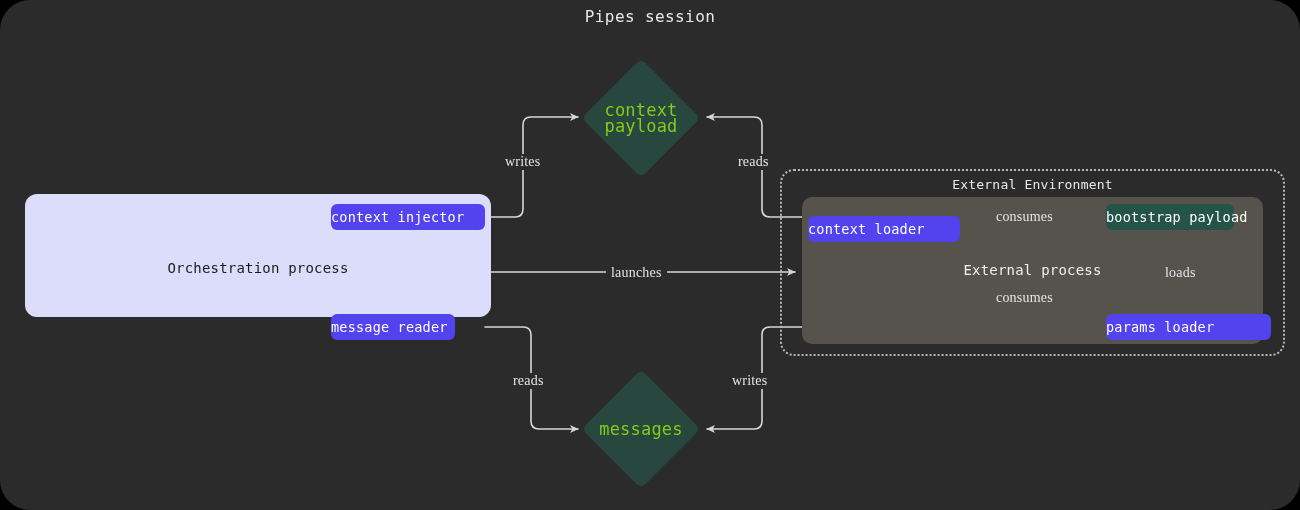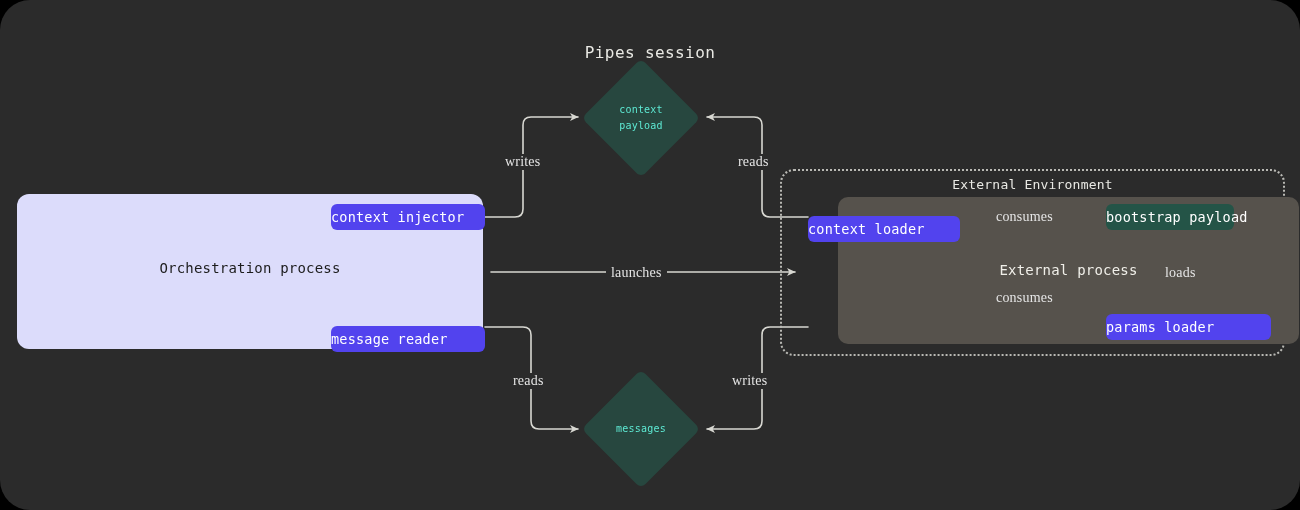--- a/index.html
+++ b/index.html
@@ -34,30 +34,29 @@
 
   .diagram-title {
     position: absolute;
     left: 0;
     top: 7px;
     width: 1300px;
     text-align: center;
     font-size: 16px;
     color: #e9e9e4;
     letter-spacing: 0.4px;
-    margin-top: 36px;
   }
 
   
   .orch-panel {
     position: absolute;
-    left: 17px;
+    left: 25px;
     top: 194px;
     width: 466px;
-    height: 155px;
+    height: 123px;
     background: #dcdcfb;
     border-radius: 12px;
     box-sizing: border-box;
   }
   .orch-label {
     position: absolute;
     left: 0;
     top: 66px;
     width: 466px;
     text-align: center;
@@ -89,21 +88,20 @@
   }
   .ext-proc {
     position: absolute;
     left: 802px;
     top: 197px;
     width: 461px;
     height: 147px;
     background: #56524c;
     border-radius: 10px;
     box-sizing: border-box;
-    margin-left: 36px;
   }
   .ext-proc-label {
     position: absolute;
     left: 0;
     top: 65px;
     width: 461px;
     text-align: center;
     font-size: 14px;
     color: #f0efe9;
     letter-spacing: 0.2px;
@@ -119,21 +117,21 @@
     color: #ffffff;
     text-align: left;
     letter-spacing: 0.2px;
     box-sizing: border-box;
     white-space: nowrap;
   }
   .pill-purple { background: #5243ee; }
   .pill-teal   { background: #245447; }
 
   #n-context-injector { left: 331px;  top: 204px; width: 154px; }
-  #n-message-reader   { left: 331px;  top: 314px; width: 154px; margin-top: 12px; }
+  #n-message-reader   { left: 331px;  top: 314px; width: 124px; }
   #n-context-loader   { left: 808px;  top: 204px; width: 152px; margin-top: 12px; }
   #n-message-writer   { left: 808px;  top: 314px; width: 152px; }
   #n-params-loader    { left: 1106px; top: 314px; width: 165px; }
   #n-bootstrap        { left: 1106px; top: 204px; width: 128px; }
 
   
   .diamond-wrap {
     position: absolute;
     width: 116px;
     height: 116px;
@@ -151,23 +149,23 @@
   .diamond-text {
     position: absolute;
     left: -12px;
     top: 0;
     width: 140px;
     height: 116px;
     display: flex;
     align-items: center;
     justify-content: center;
     text-align: center;
-    font-size: 10px;
+    font-size: 17px;
     line-height: 16px;
-    color: #5eead4;
+    color: #84cc16;
     white-space: pre-line;
     letter-spacing: 0.2px;
   }
   #d-context-payload { left: 583px; top: 60px; }
   #d-messages        { left: 583px; top: 371px; }
 
   
   .edge-label {
     position: absolute;
     font-size: 14px;

